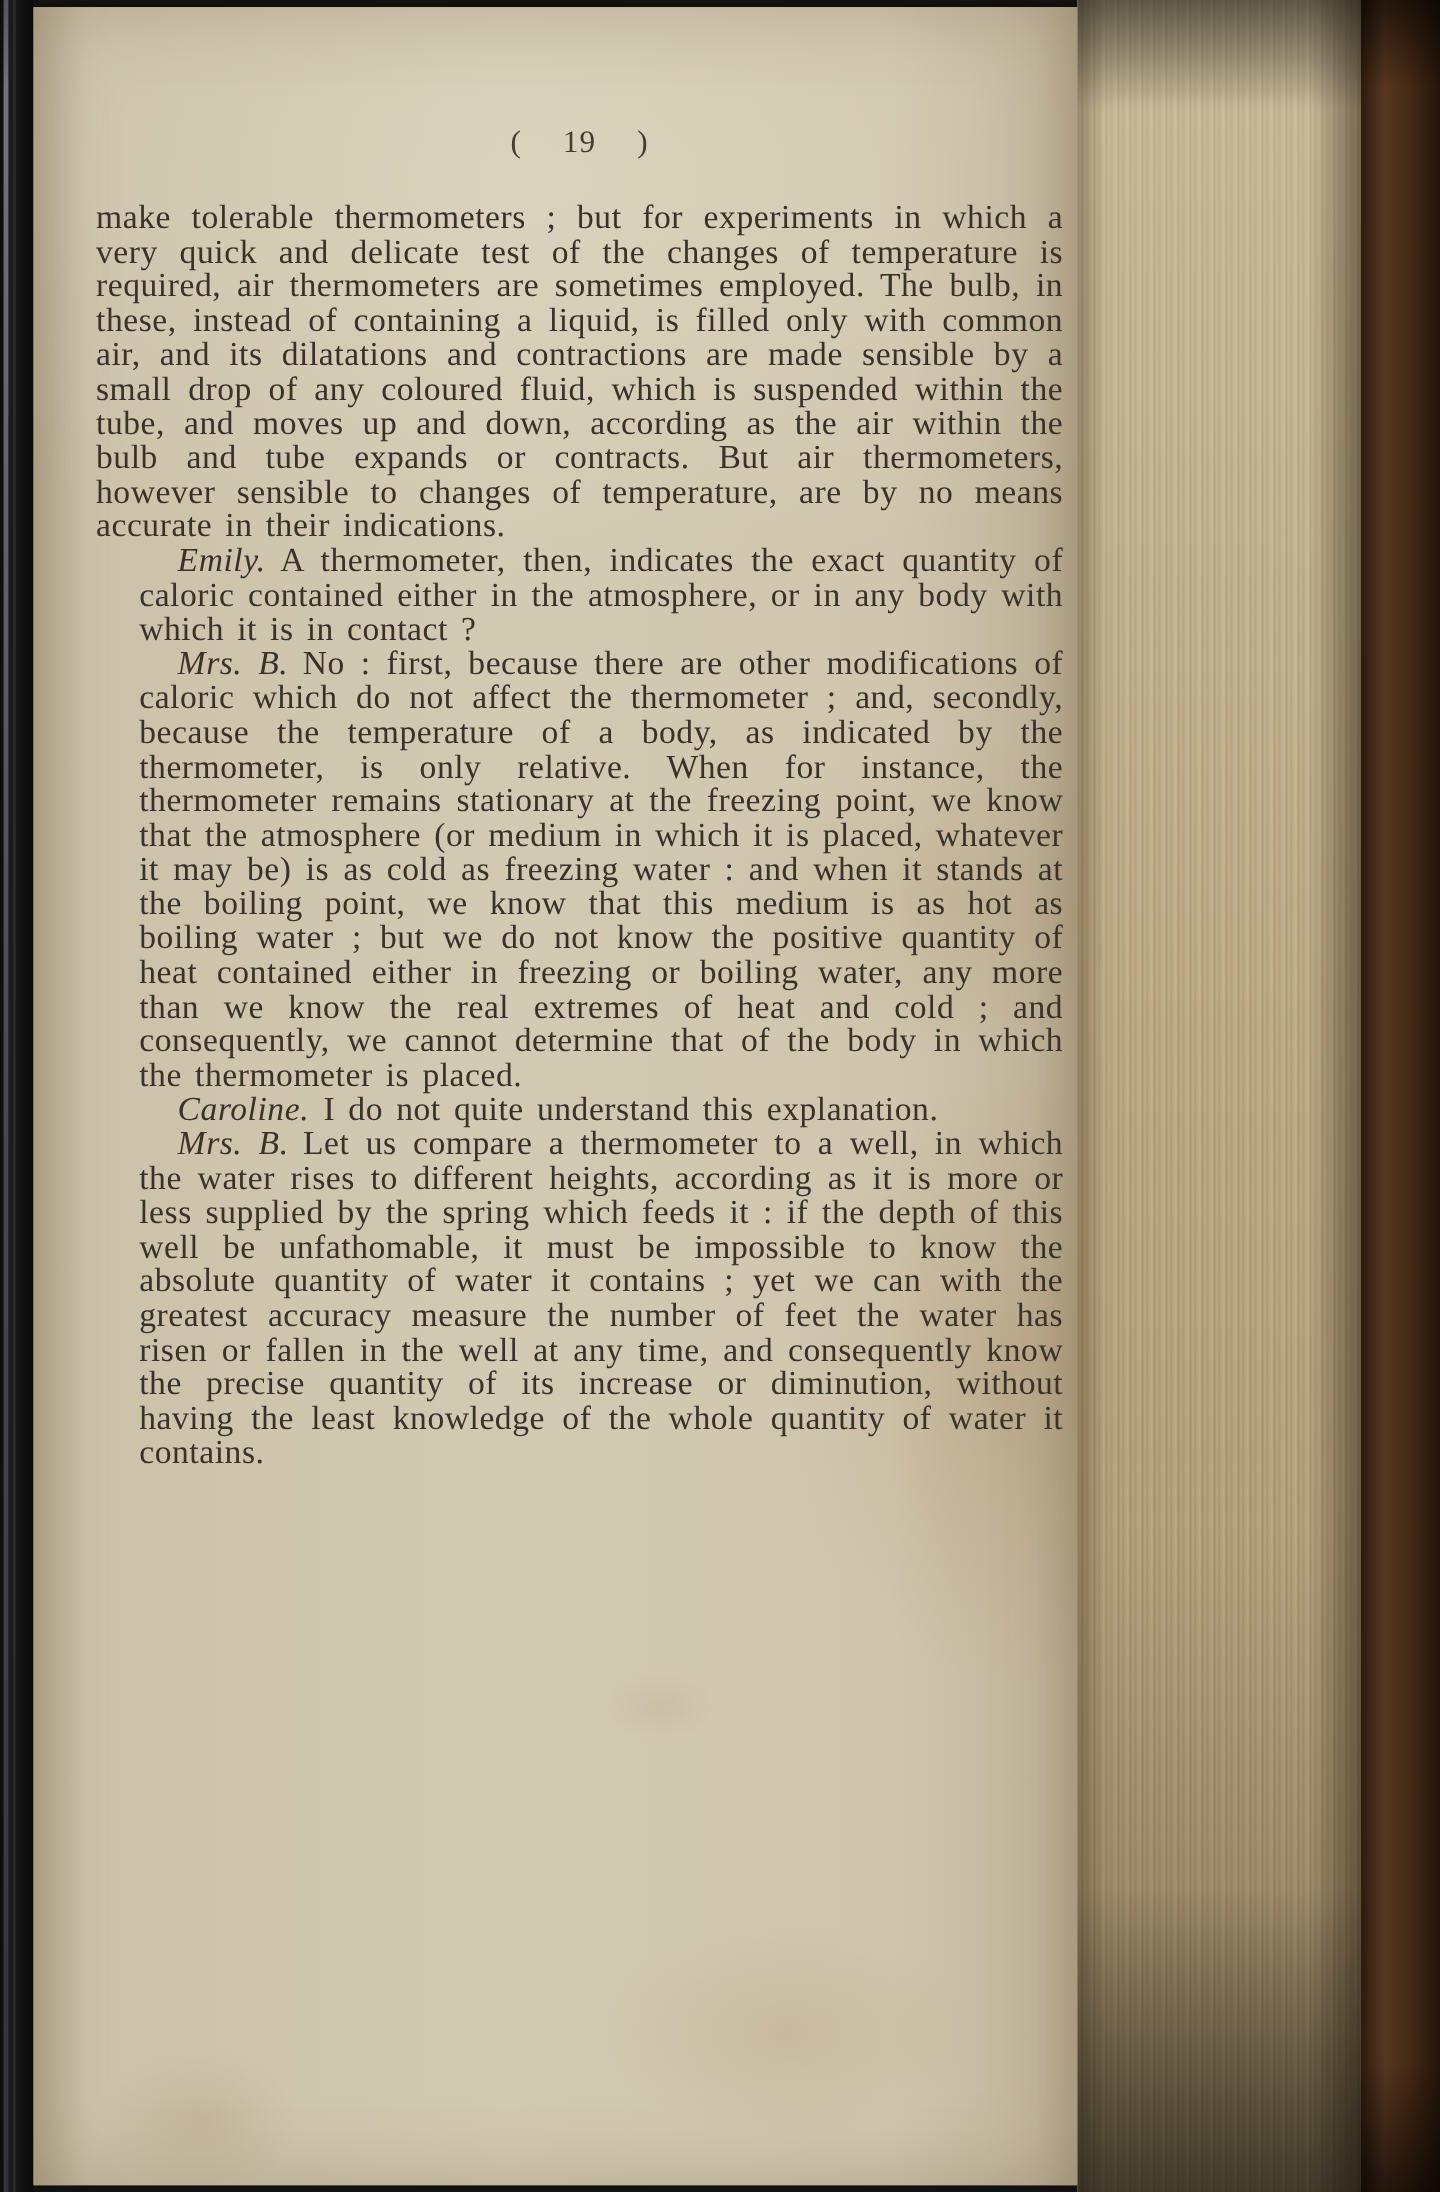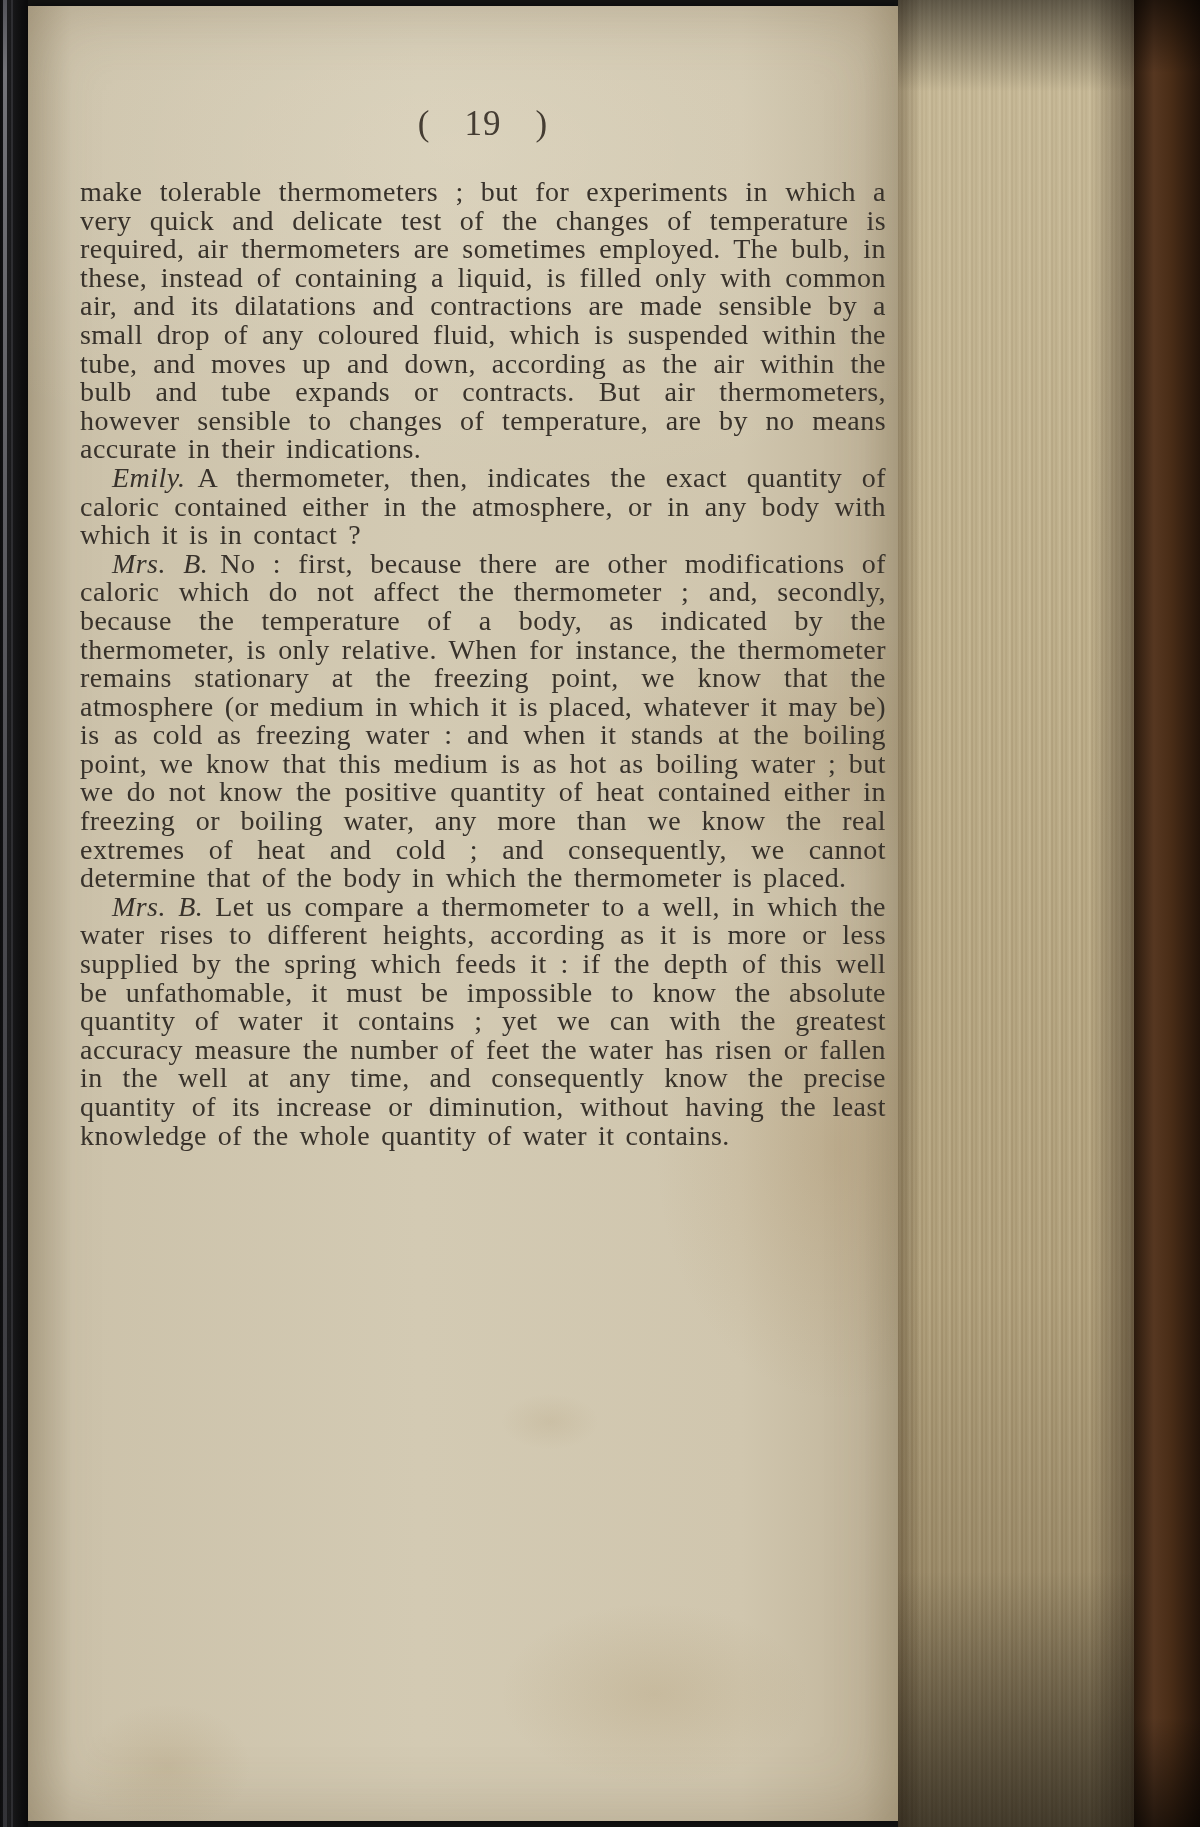--- a/index.html
+++ b/index.html
@@ -86,37 +86,37 @@
   
   .text-block {
     position: absolute;
     left: 80px; top: 104px;
     width: 806px;
     color: #37312a;
   }
 
   .page-header {
     text-align: center;
-    font-size: 35px;
+    font-size: 26px;
     color: #453d33;
     margin-bottom: 34px;
     letter-spacing: 1px;
   }
   .page-header span { margin: 0 17px; }
 
   .para {
     margin: 0;
     text-align: justify;
     font-size: 28px;
     line-height: 28.6px;
     letter-spacing: 0.45px;
     word-spacing: 3.5px;
     color: #38322b;
   }
-  .para.indent { text-indent: 32px; }
+  .para.indent { text-indent: 32px; margin-left: 36px; }
   .speaker { font-style: italic; padding-right: 12px; }
 </style>
 </head>
 <body>
 
 <div class="spine-left"></div>
 
 <div class="paper"></div>
 
 <div class="fore-edge"></div>
@@ -124,15 +124,16 @@
 <div class="leather"></div>
 
 <div class="text-block">
   <div class="page-header">
     <span>(</span><span>19</span><span>)</span>
   </div>
   <div>
       <p class="para"><span>make tolerable thermometers ; but for experiments in which a very quick and delicate test of the changes of temperature is required, air thermometers are sometimes employed. The bulb, in these, instead of containing a liquid, is filled only with common air, and its dilatations and contractions are made sensible by a small drop of any coloured fluid, which is suspended within the tube, and moves up and down, according as the air within the bulb and tube expands or contracts. But air thermometers, however sensible to changes of temperature, are by no means accurate in their indications.</span></p>
       <p class="para indent"><span class="speaker">Emily.</span><span>A thermometer, then, indicates the exact quantity of caloric contained either in the atmosphere, or in any body with which it is in contact ?</span></p>
       <p class="para indent"><span class="speaker">Mrs. B.</span><span>No : first, because there are other modifications of caloric which do not affect the thermometer ; and, secondly, because the temperature of a body, as indicated by the thermometer, is only relative. When for instance, the thermometer remains stationary at the freezing point, we know that the atmosphere (or medium in which it is placed, whatever it may be) is as cold as freezing water : and when it stands at the boiling point, we know that this medium is as hot as boiling water ; but we do not know the positive quantity of heat contained either in freezing or boiling water, any more than we know the real extremes of heat and cold ; and consequently, we cannot determine that of the body in which the thermometer is placed.</span></p>
+      <p class="para indent"><span class="speaker">Caroline.</span><span>I do not quite understand this explanation.</span></p>
       <p class="para indent"><span class="speaker">Mrs. B.</span><span>Let us compare a thermometer to a well, in which the water rises to different heights, according as it is more or less supplied by the spring which feeds it : if the depth of this well be unfathomable, it must be impossible to know the absolute quantity of water it contains ; yet we can with the greatest accuracy measure the number of feet the water has risen or fallen in the well at any time, and consequently know the precise quantity of its increase or diminution, without having the least knowledge of the whole quantity of water it contains.</span></p>
     </div>
 </div>
 
 </body></html>

